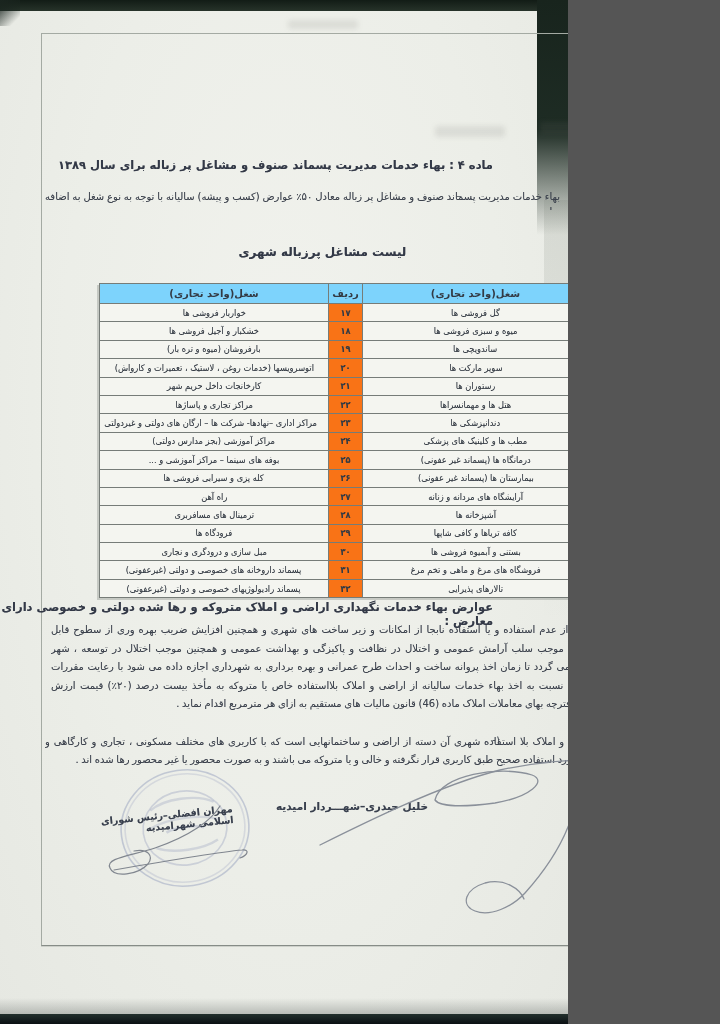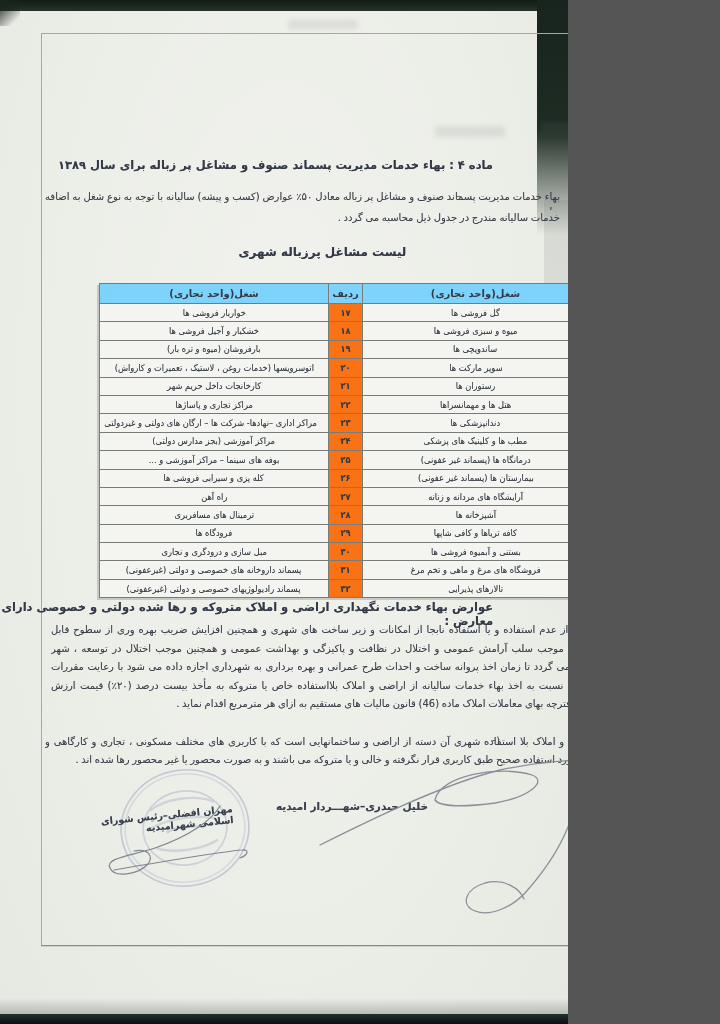--- a/index.html
+++ b/index.html
@@ -61,21 +61,20 @@
   <div class="abs ghost" style="left:435px;top:126px;width:70px;height:11px;"></div>
   <div class="abs ghost" style="left:540px;top:122px;width:64px;height:12px;"></div>
   <div class="abs ghost" style="left:288px;top:20px;width:70px;height:9px;"></div>
 
   <div class="abs rtl h-bold" style="right:75px;top:158px;font-size:11.5px;">ماده ۴ : بهاء خدمات مدیریت پسماند صنوف و مشاغل پر زباله برای سال ۱۳۸۹</div>
 
   <div class="abs rtl" style="right:106px;top:189px;font-size:11px;color:#3c424d;">–</div>
 
   <div class="abs rtl pgroup" id="para1" style="left:45px;top:189px;width:515px;">
       <div class="pline ljust">بهاء خدمات مدیریت پسماند صنوف و مشاغل پر زباله معادل ۵۰٪ عوارض (کسب و پیشه) سالیانه با توجه به نوع شغل به اضافه بهاء</div>
-      <div class="pline lright">خدمات سالیانه مندرج در جدول ذیل محاسبه می گردد .</div>
     </div>
 
   <div class="abs rtl h-bold" style="left:235px;top:245px;width:175px;text-align:center;font-size:12px;">لیست مشاغل پرزباله شهری</div>
 
   <table id="jobs-table" class="abs" style="left:99px;top:283px;">
     <colgroup>
       <col style="width:33px">
         <col style="width:226px">
         <col style="width:34px">
         <col style="width:229px">

